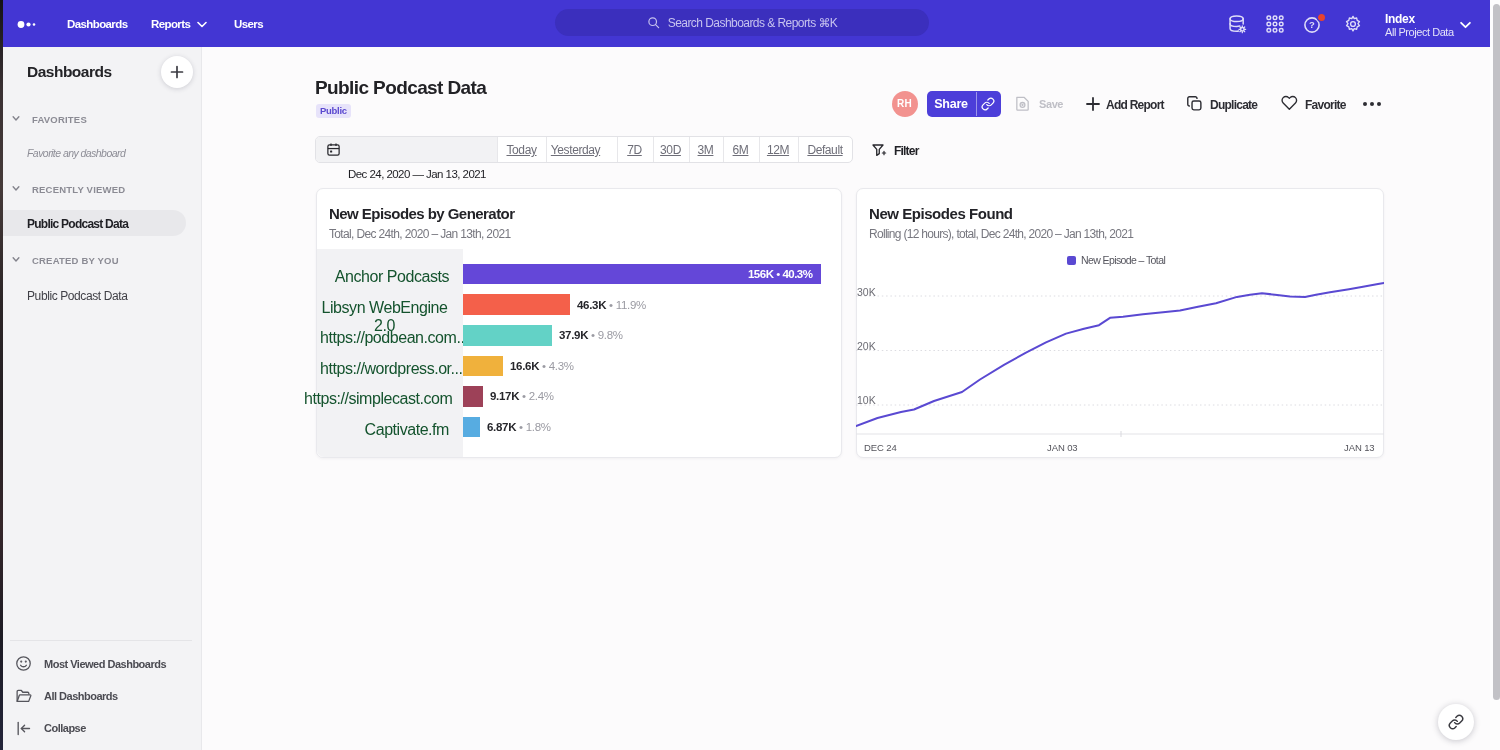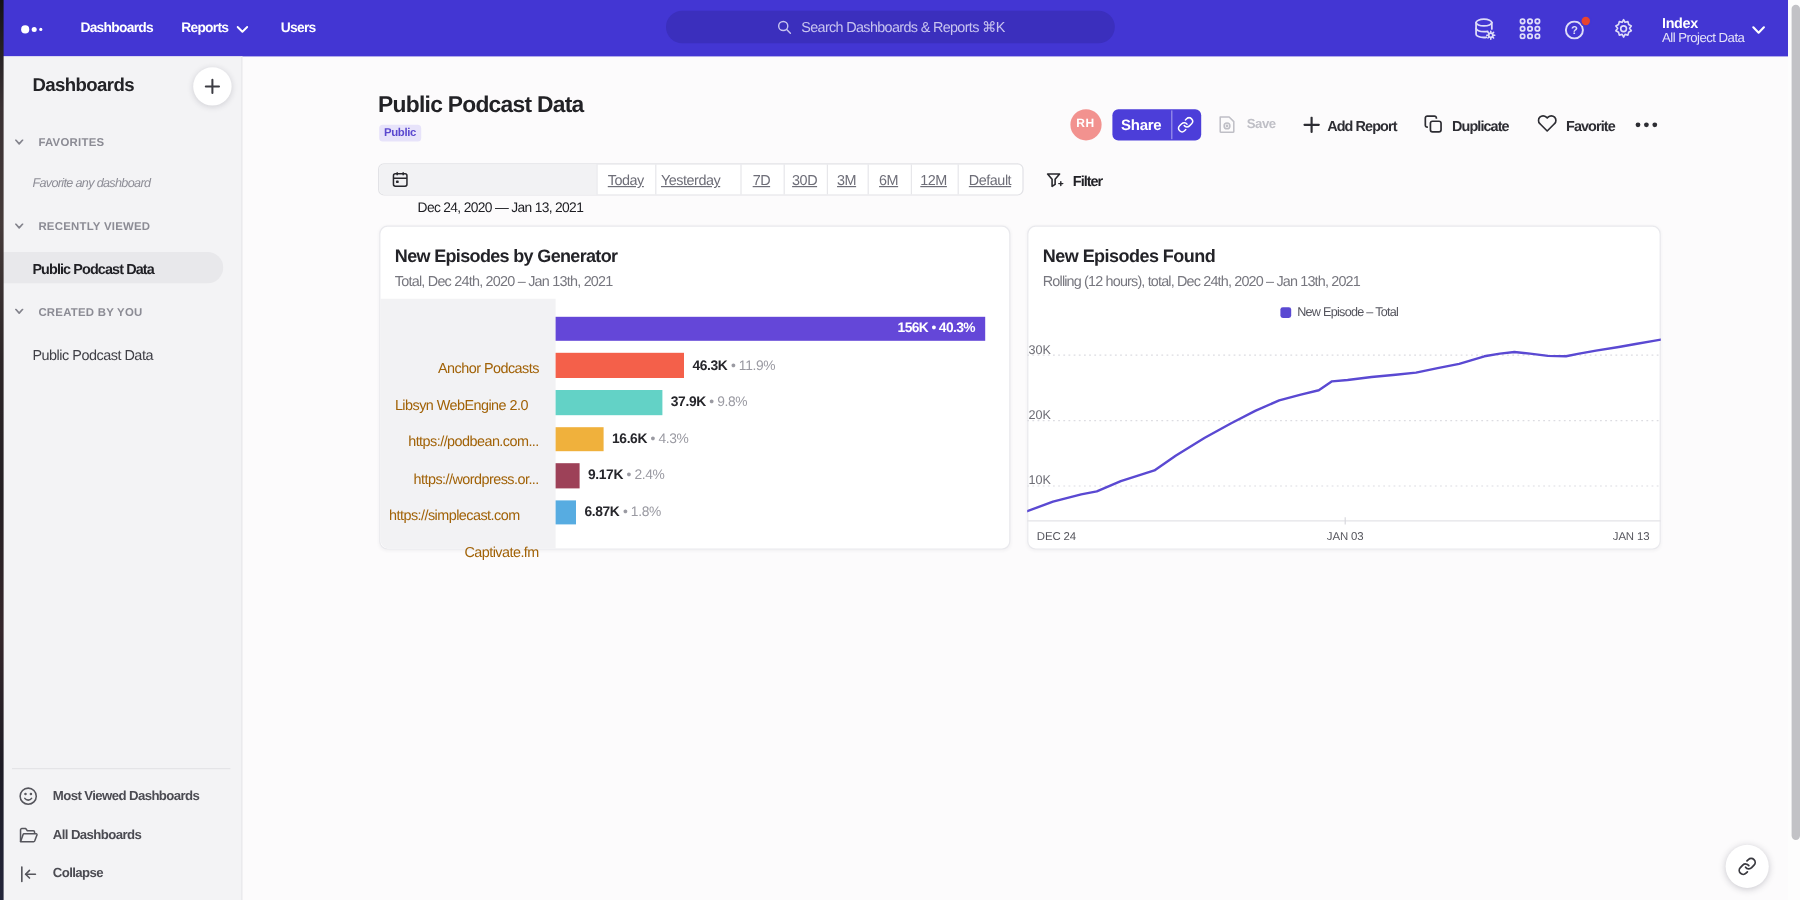--- a/index.html
+++ b/index.html
@@ -17,21 +17,21 @@
   background:linear-gradient(#141217 0%, #3a3133 12%, #453a39 25%, #2c2527 40%, #241f23 55%, #35262a 70%, #1d1b24 85%, #23253a 100%); }
 
 #sidebar { left:0; top:47px; width:202px; height:703px; background:#f3f3f5; border-right:1px solid #e8e8eb; }
 #plusbtn { left:161px; top:56px; width:32px; height:32px; background:#fff; border-radius:50%;
   box-shadow:0 1px 5px rgba(40,40,60,.18); display:flex; align-items:center; justify-content:center; }
 .sb-sec { font-size:9.5px; font-weight:700; letter-spacing:0.2px; color:#8b8b94; }
 #selpill { left:0px; top:210px; width:186px; height:26px; background:#e8e8eb; border-radius:0 14px 14px 0; }
 .sb-bot { font-size:11px; font-weight:700; color:#4b4b52; letter-spacing:-0.5px; }
 .seg { font-size:12px; color:#6e6e78; letter-spacing:-0.4px;text-decoration:underline; }
 .act { color:#2d2d33; font-size:12px; font-weight:700; letter-spacing:-0.75px; }
-.blab { font-size:12px; color:#a16207; letter-spacing:-0.45px;margin-top:32px; }
+.blab { font-size:16px; color:#14532d; letter-spacing:-0.45px; }
 .bval { font-size:11.5px; color:#26262b; letter-spacing:-0.3px; }
 .xlab { font-size:9.5px; font-weight:400; color:#55555c; letter-spacing:-0.1px; }
 </style>
 </head>
 <body>
 <div id="page">
 
   <div class="abs" id="topbar"></div>
   <svg class="abs" style="left:14px;top:18px" width="28" height="13">
     <circle cx="7" cy="6.5" r="3.4" fill="#fff"></circle>
@@ -241,21 +241,21 @@
     <line x1="0" y1="100.5" x2="528" y2="100.5" stroke="#dcdce1" stroke-width="1" stroke-dasharray="1.5 2.8"></line>
     <line x1="0" y1="155" x2="528" y2="155" stroke="#dcdce1" stroke-width="1" stroke-dasharray="1.5 2.8"></line>
     <line x1="0" y1="184" x2="528" y2="184" stroke="#e3e3e7" stroke-width="1"></line>
     <line x1="265" y1="181" x2="265" y2="187" stroke="#d9d9de" stroke-width="1"></line>
     <polyline fill="none" stroke="#5a49d2" stroke-width="2" stroke-linejoin="round" stroke-linecap="round" points="0,176 21.5,168 45,162 58,159.5 78,151 106,142 124,129.5 148,114.8 170,102.7 190,92.4 210,83.6 228,78.8 243,75.2 254,67.8 267,66.7 287,64.2 307,62.3 324,60.5 342,56.8 360,53.2 381,46.9 394,44.7 406,43.3 419,44.7 434,46.6 449,46.9 460,44.7 474,42.2 493,39.2 507,36.7 522,34.1 528,33"></polyline>
   </svg>
   <div class="abs" style="left:857px;top:286px;font-size:10.5px;color:#6d6d75;">30K</div>
   <div class="abs" style="left:857px;top:340px;font-size:10.5px;color:#6d6d75;">20K</div>
   <div class="abs" style="left:857px;top:394px;font-size:10.5px;color:#6d6d75;">10K</div>
   <div class="abs xlab" style="left:864px;top:442px;">DEC 24</div>
-  <div class="abs xlab" style="left:1091px;top:442px;width:60px;text-align:center;">JAN 03</div>
+  <div class="abs xlab" style="left:1047px;top:442px;width:60px;text-align:left;">JAN 03</div>
   <div class="abs xlab" style="left:1344px;top:442px;">JAN 13</div>
 
   <div class="abs" style="left:1438px;top:704px;width:36px;height:36px;background:#fff;border-radius:50%;box-shadow:0 1px 6px rgba(40,40,60,.25);display:flex;align-items:center;justify-content:center;">
     <svg width="16" height="16" viewBox="0 0 24 24" fill="none" stroke="#3a3a40" stroke-width="2.2" stroke-linecap="round">
       <path d="M10 13a5 5 0 0 0 7.54.54l3-3a5 5 0 0 0-7.07-7.07l-1.72 1.71"></path>
       <path d="M14 11a5 5 0 0 0-7.54-.54l-3 3a5 5 0 0 0 7.07 7.07l1.71-1.71"></path>
     </svg>
   </div>
 
   <div class="abs" id="rightstrip"></div>

